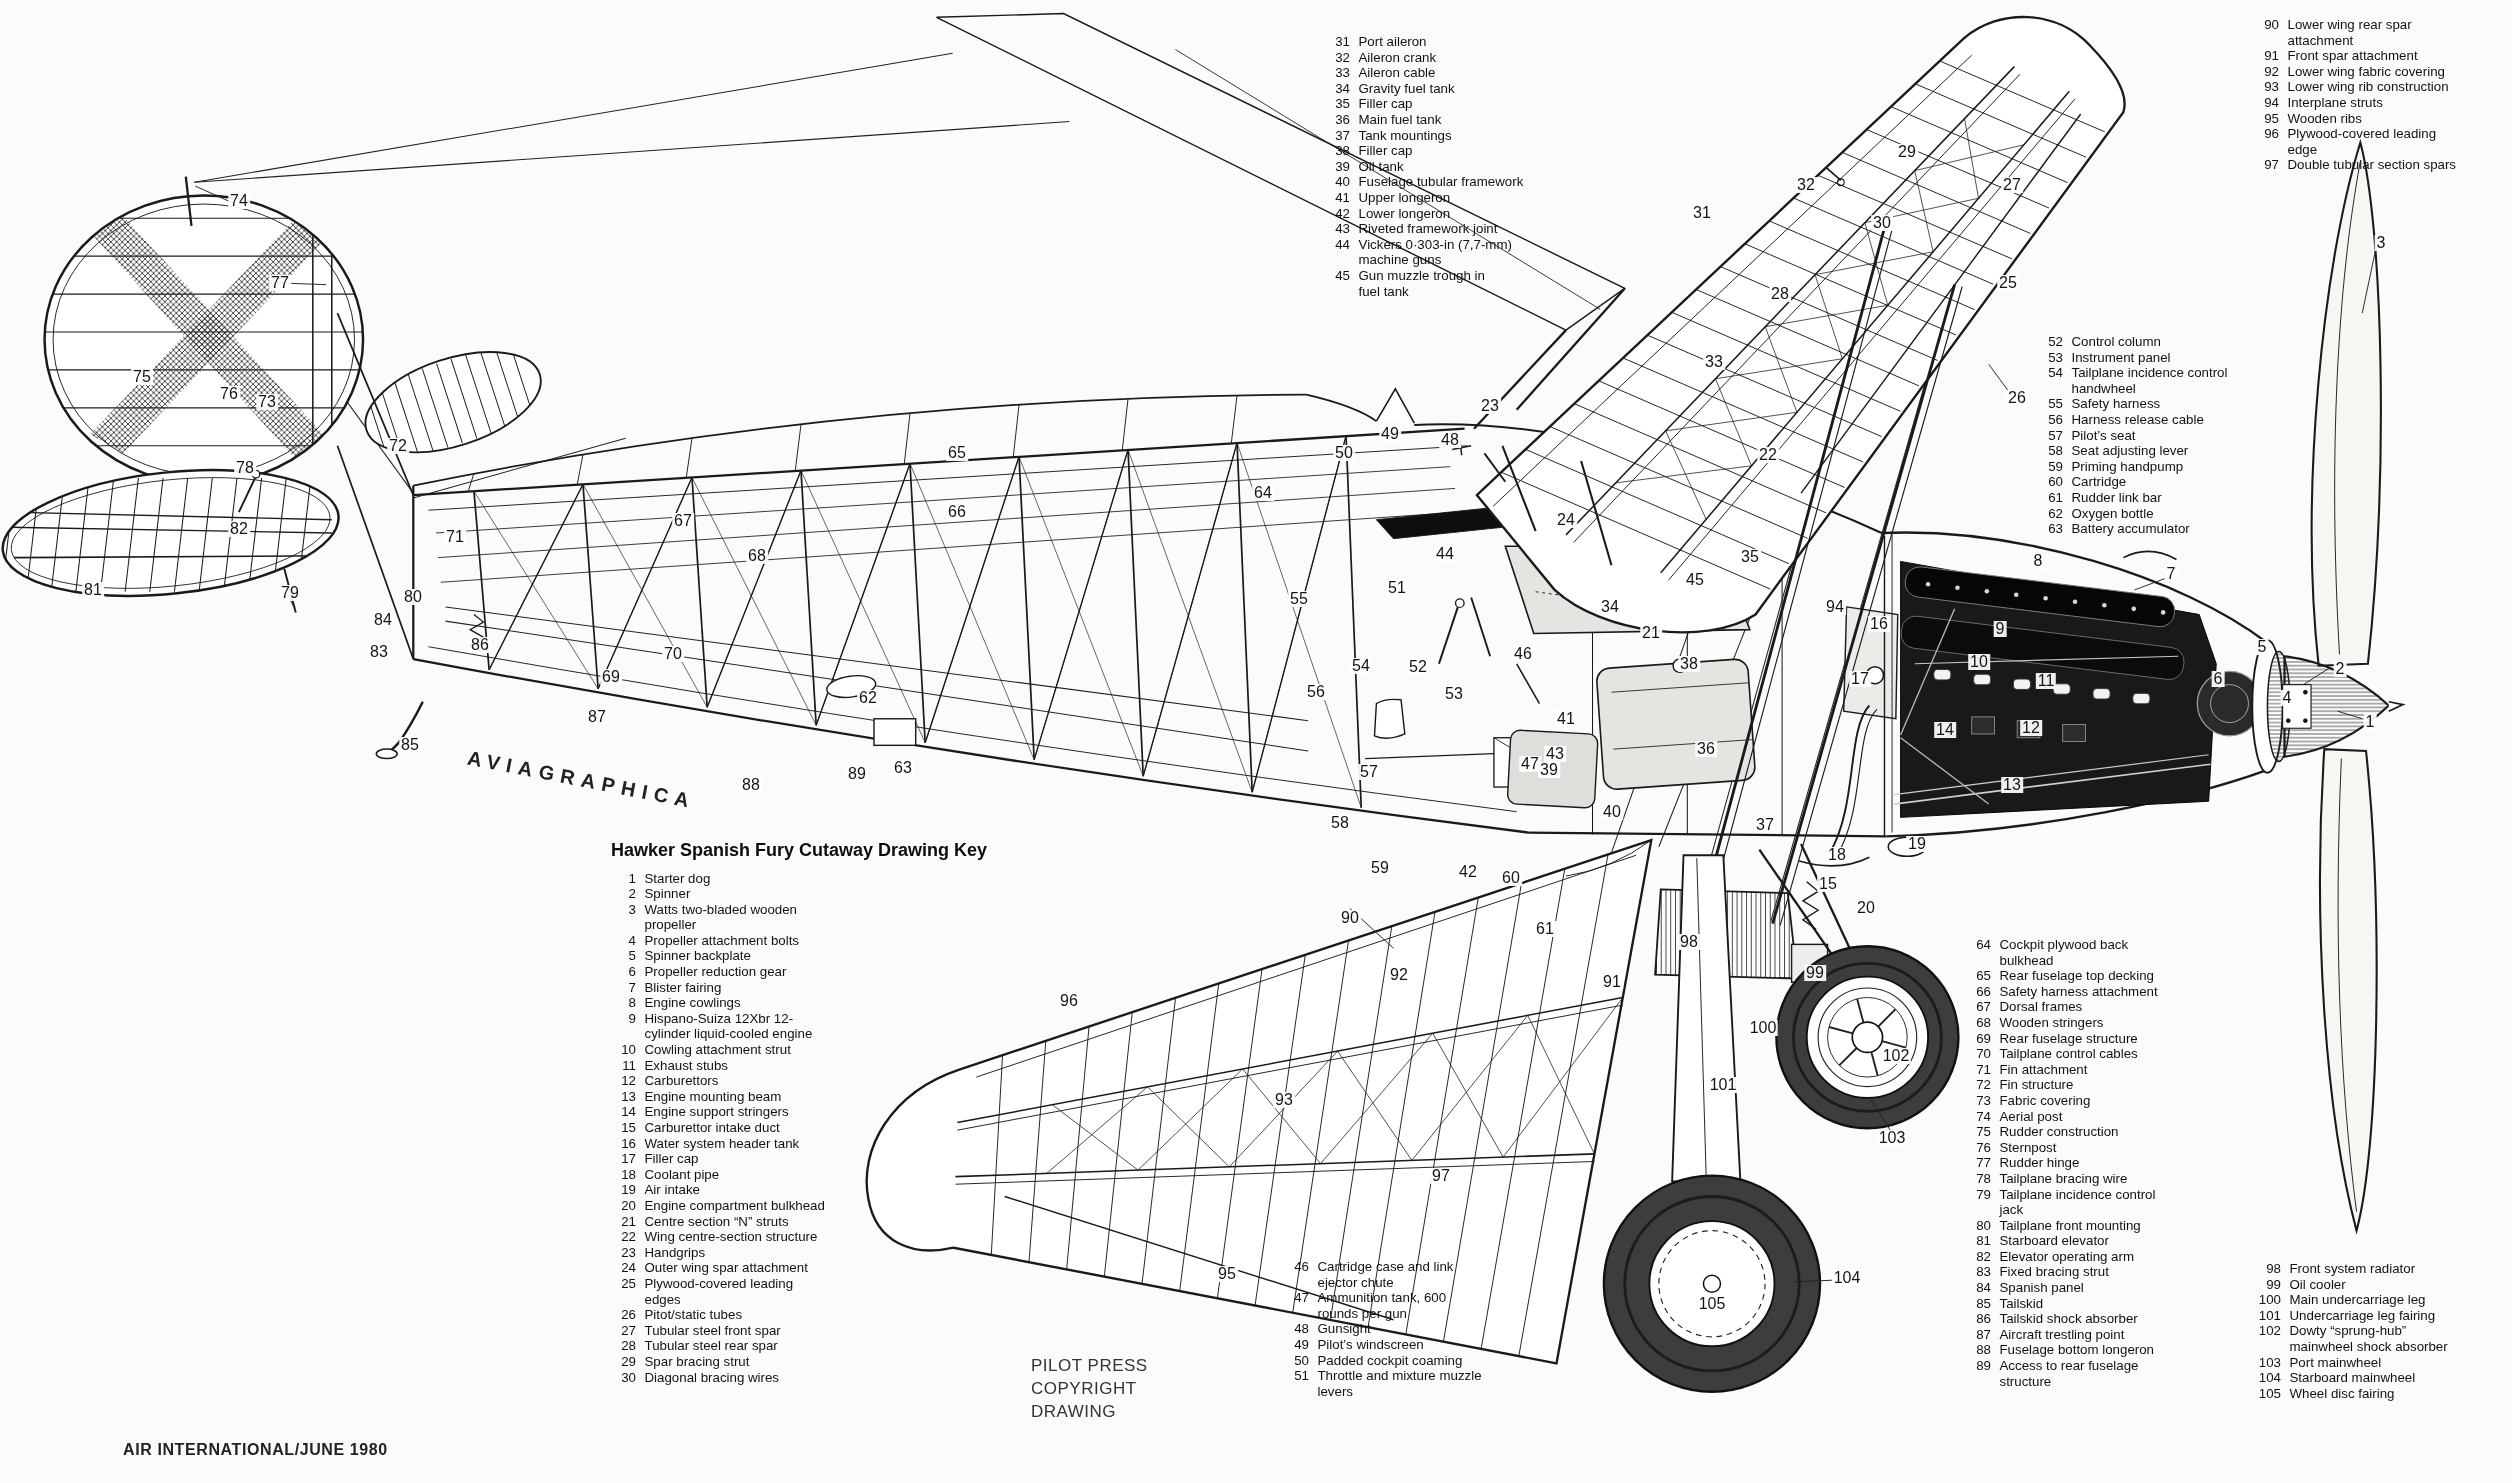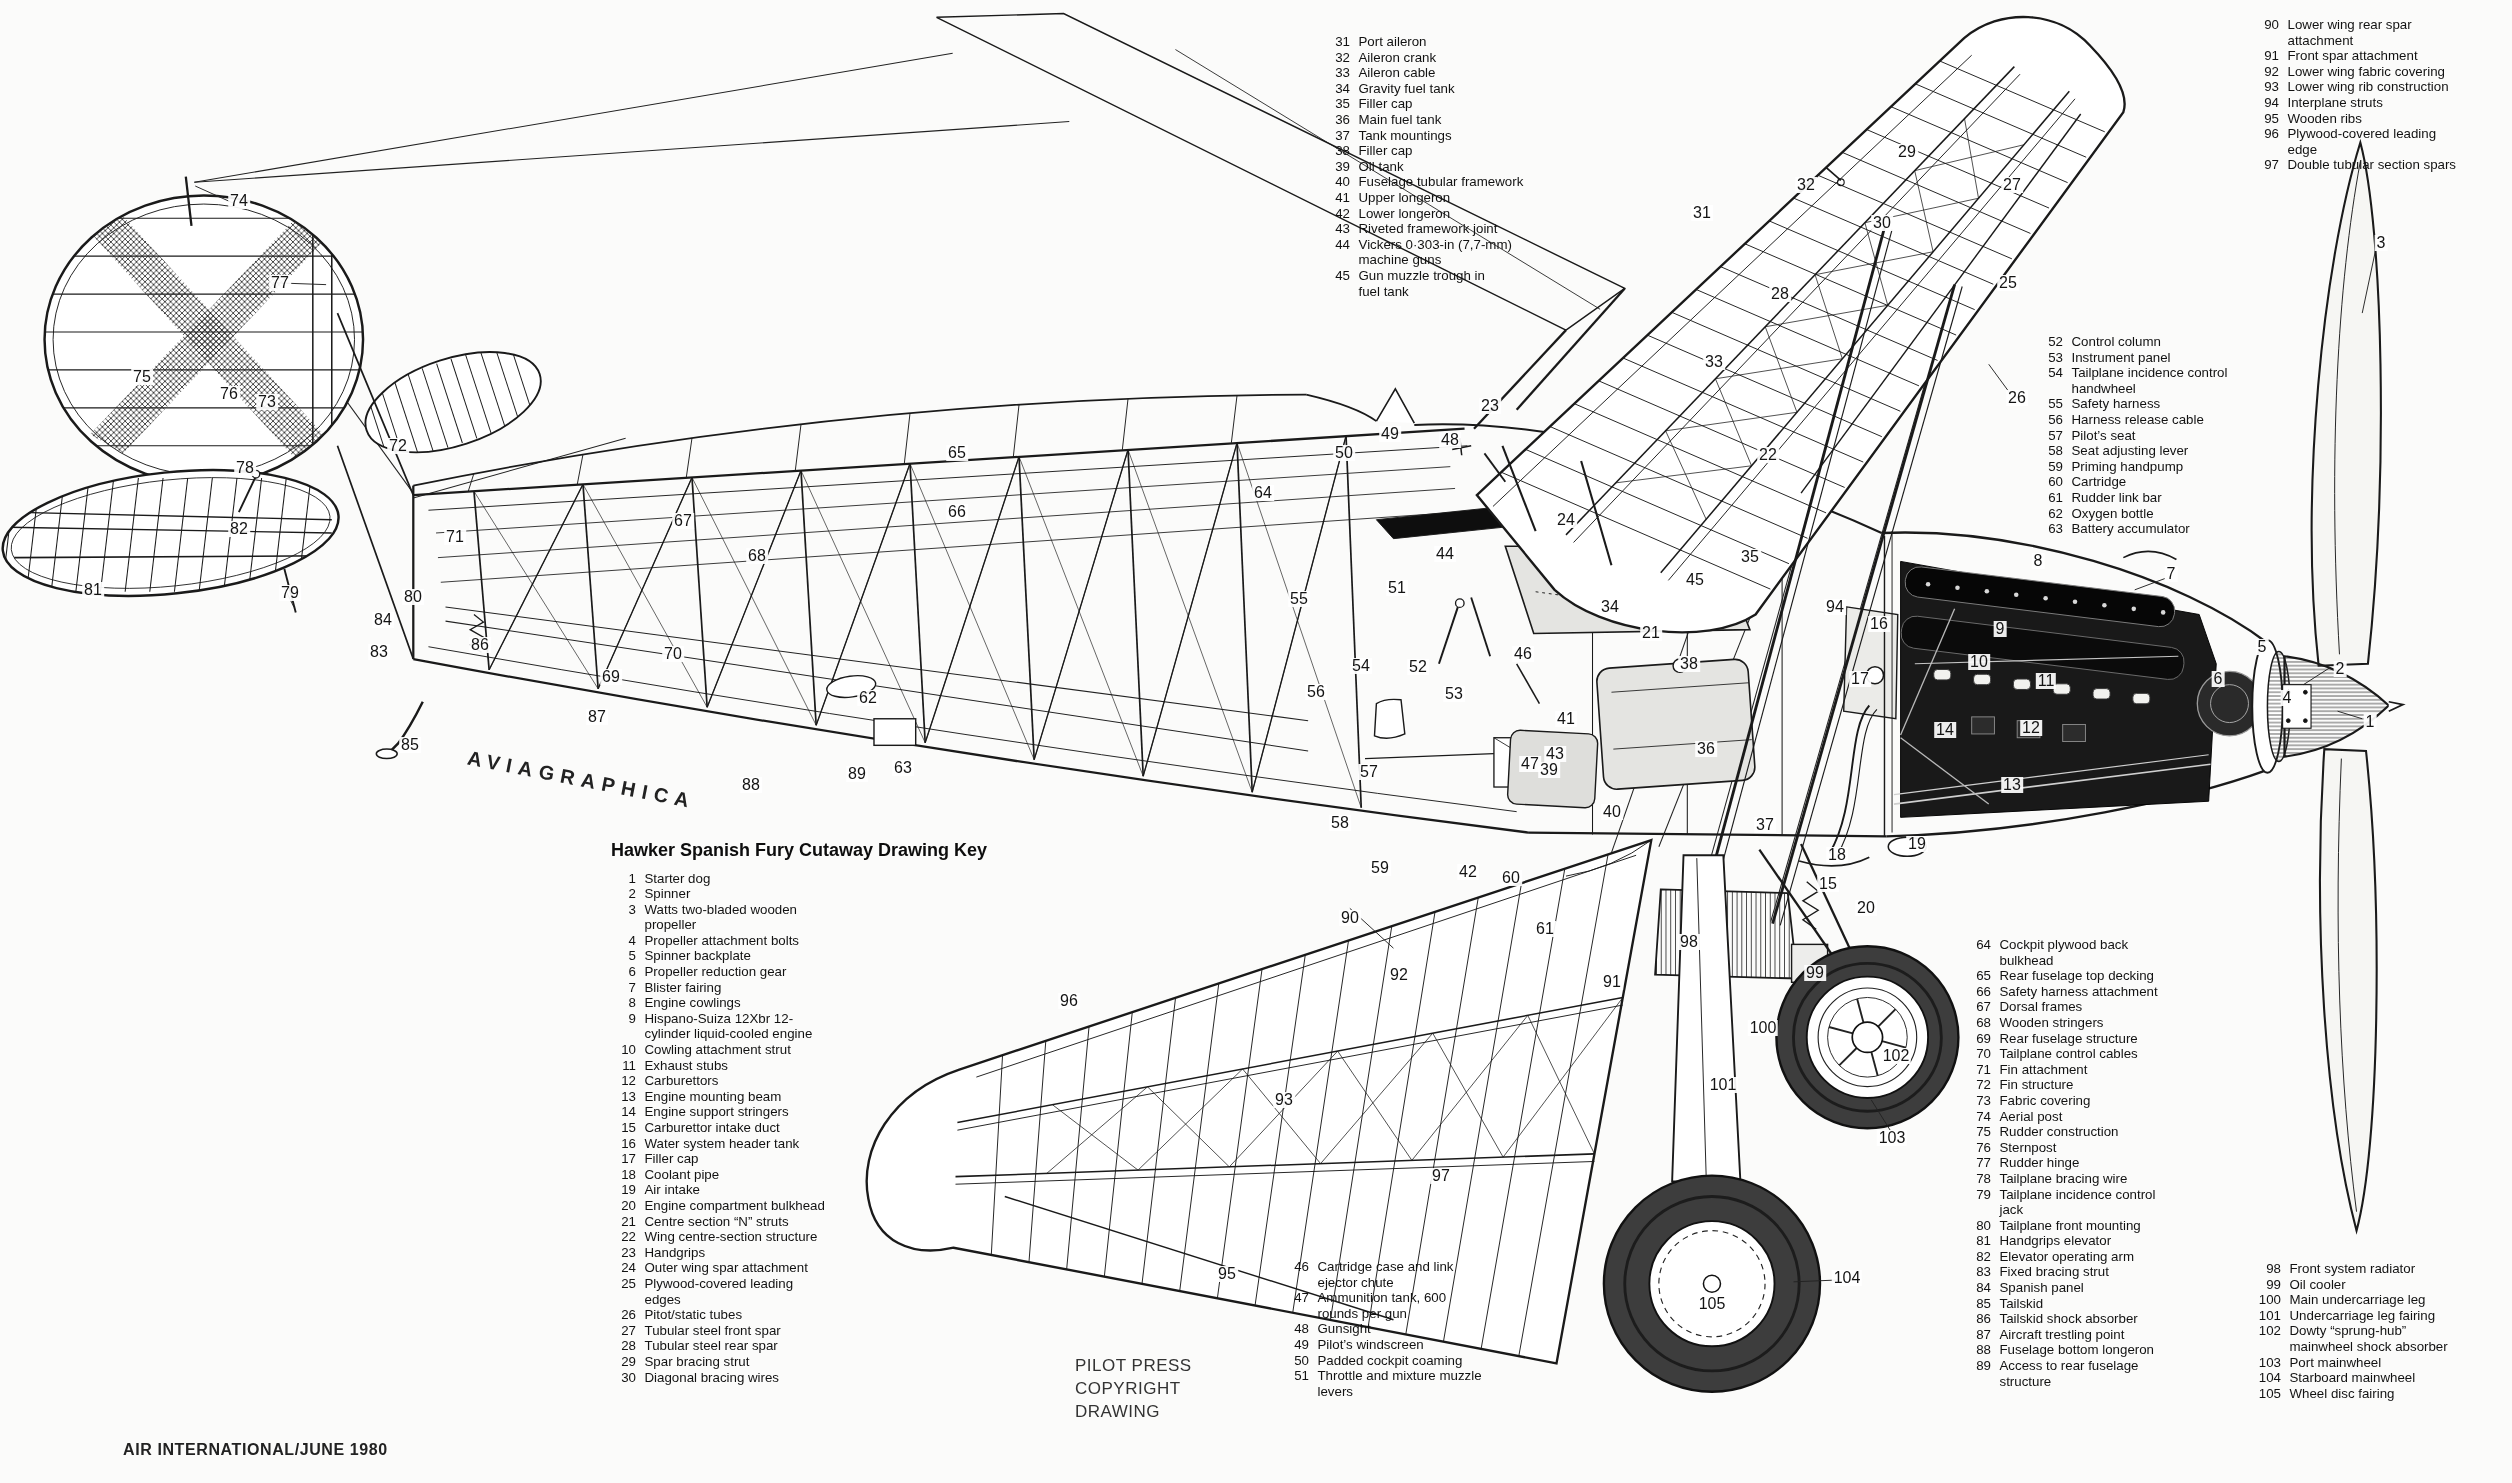--- a/index.html
+++ b/index.html
@@ -16,21 +16,21 @@
   .klbl{white-space:pre-line;}
   #keyblock{position:absolute;left:611px;top:840px;width:408px;}
   #key-title{font-size:18px;font-weight:bold;margin:0 0 9.5px 0;color:#0d0d0d;}
   #list-a{left:1325px;top:34px;width:237px;}
   #list-b{left:2254px;top:17px;width:252px;}
   #list-c{left:2038px;top:334px;width:294px;}
   #list-e{left:1284px;top:1259px;width:284px;}
   #list-f{left:1966px;top:937px;width:294px;}
   #list-g{left:2249px;top:1261px;width:262px;}
   #credit{position:absolute;left:1031px;top:1354px;font-size:17px;line-height:23px;
-          color:#333;white-space:pre-line;letter-spacing:0.5px;margin-left:44px;}
+          color:#333;white-space:pre-line;letter-spacing:0.5px;}
   #footer{position:absolute;left:123px;top:1441px;font-size:16px;font-weight:bold;
           color:#222;letter-spacing:0.6px;}
 </style>
 </head>
 <body>
 
 <div class="canvas">
 
 <svg id="drawing" width="2512" height="1484" viewBox="0 0 2650 1565">
   <defs>
@@ -940,21 +940,21 @@
         <span class="knum">79</span>
         <span class="klbl">Tailplane incidence control
 jack</span>
       </div>
       <div class="krow">
         <span class="knum">80</span>
         <span class="klbl">Tailplane front mounting</span>
       </div>
       <div class="krow">
         <span class="knum">81</span>
-        <span class="klbl">Handgrips elevator</span>
+        <span class="klbl">Starboard elevator</span>
       </div>
       <div class="krow">
         <span class="knum">82</span>
         <span class="klbl">Elevator operating arm</span>
       </div>
       <div class="krow">
         <span class="knum">83</span>
         <span class="klbl">Fixed bracing strut</span>
       </div>
       <div class="krow">

